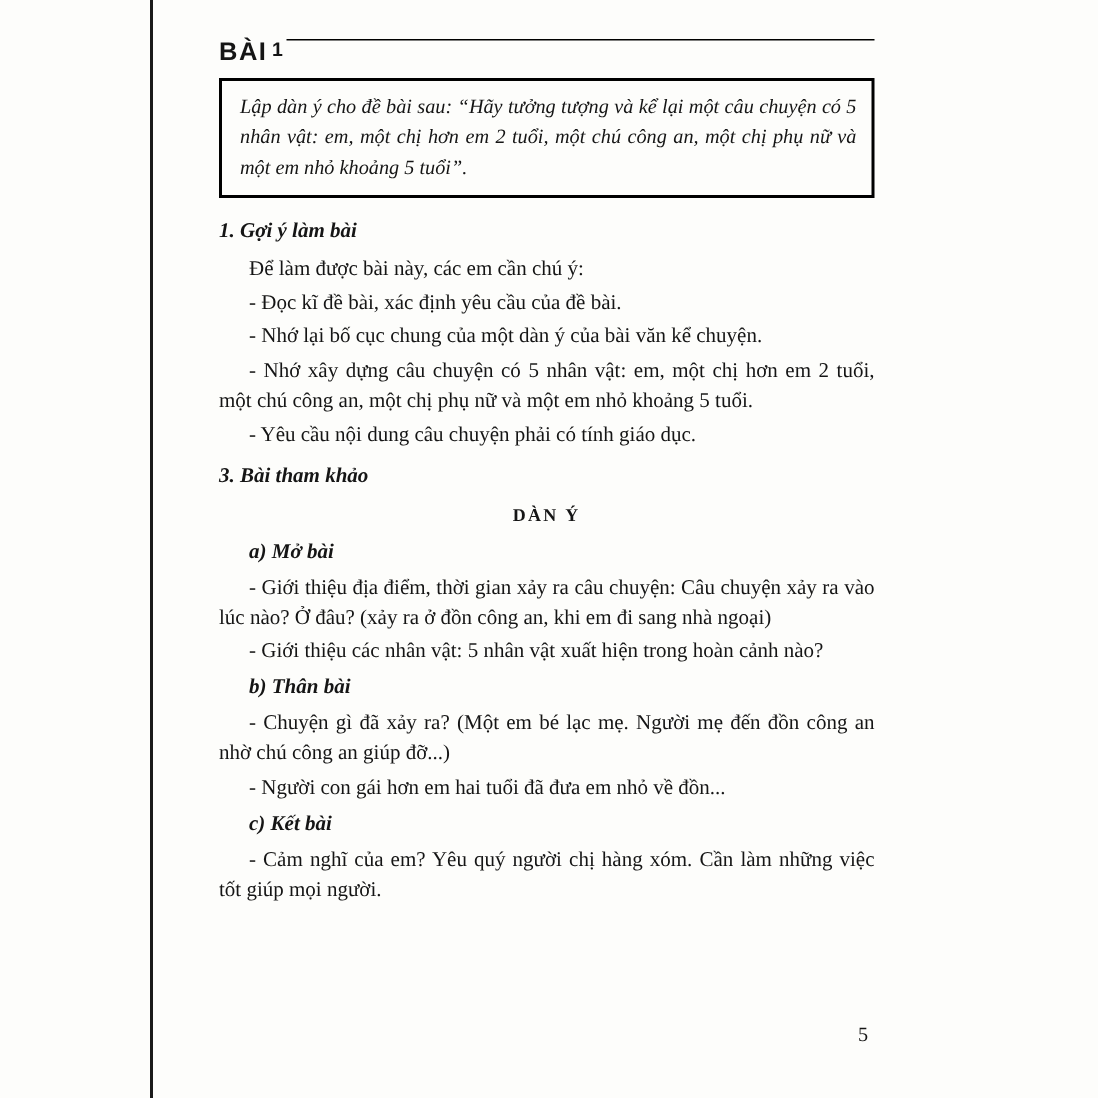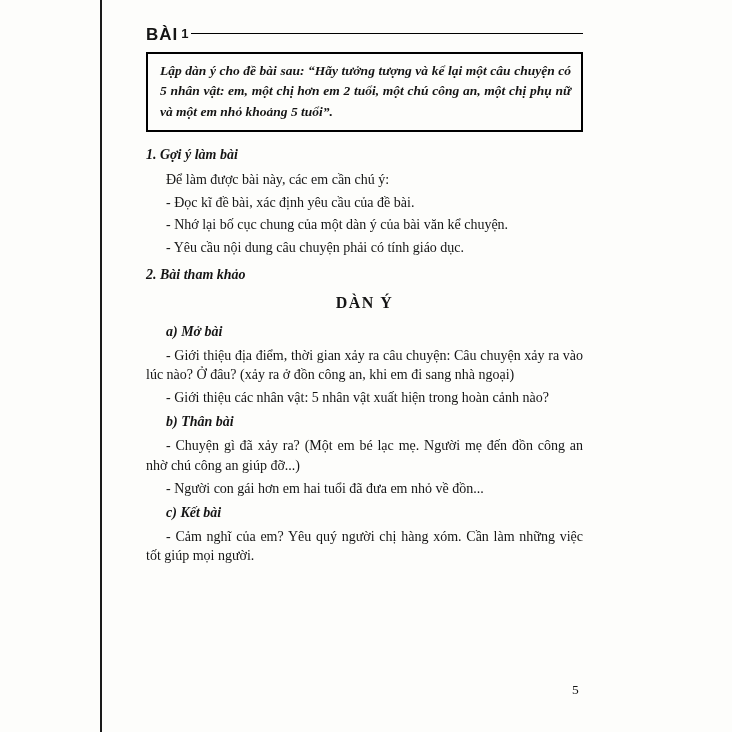--- a/index.html
+++ b/index.html
@@ -17,21 +17,21 @@
     width: 2px; height: 732px;
     background: #1a1a1a;
   }
   .content {
     position: absolute;
     left: 146px; top: 26px;
     width: 437px;
   }
   .lesson-header {
     display: flex;
-    align-items: center;
+    align-items: flex-start;
     margin-bottom: 9px;
   }
   .lesson-label {
     font-family: "Liberation Sans", sans-serif;
     font-weight: bold;
     font-size: 17px;
     letter-spacing: 1px;
     line-height: 1;
   }
   .lesson-number {
@@ -44,21 +44,21 @@
   .header-rule {
     flex: 1;
     border-bottom: 1.5px solid #000;
     margin-left: 2px;
     margin-bottom: 2px;
     height: 1px;
   }
   .assignment-box {
     border: 2px solid #000;
     padding: 7px 10px 8px 12px;
-    font-weight: bold;
+    font-weight: normal;
     font-style: italic;
     font-size: 13.5px;
     line-height: 1.5;
     text-align: justify;
   }
   .body-text {
     margin-top: 13px;
     font-size: 14px;
     line-height: 1.42;
   }
@@ -75,21 +75,21 @@
   }
   p.part-heading {
     font-weight: bold;
     font-style: italic;
     text-indent: 20px;
     margin: 4px 0 4px 0;
   }
   .outline-title {
     text-align: center;
     font-weight: bold;
-    font-size: 16px;
+    font-size: 12px;
     letter-spacing: 1.5px;
     margin: 7px 0 7px 0;
   }
   .page-number {
     position: absolute;
     left: 572px; top: 682px;
     font-size: 13.5px;
   }
 </style>
 </head>
@@ -108,23 +108,24 @@
   <div class="assignment-box">
     <span>Lập dàn ý cho đề bài sau: “Hãy tưởng tượng và kể lại một câu chuyện có 5 nhân vật: em, một chị hơn em 2 tuổi, một chú công an, một chị phụ nữ và một em nhỏ khoảng 5 tuổi”.</span>
   </div>
 
   <div class="body-text">
 
     <div class="sec-title">1. Gợi ý làm bài</div>
     <p class="para">Để làm được bài này, các em cần chú ý:</p>
     <p class="para">- Đọc kĩ đề bài, xác định yêu cầu của đề bài.</p>
     <p class="para">- Nhớ lại bố cục chung của một dàn ý của bài văn kể chuyện.</p>
+    <p class="para">- Nhớ xây dựng câu chuyện có 5 nhân vật: em, một chị hơn em 2 tuổi, một chú công an, một chị phụ nữ và một em nhỏ khoảng 5 tuổi.</p>
     <p class="para">- Yêu cầu nội dung câu chuyện phải có tính giáo dục.</p>
 
-    <div class="sec-title">2. Bài tham khảo</div>
+    <div class="sec-title">3. Bài tham khảo</div>
     <div class="outline-title">DÀN Ý</div>
 
     <p class="part-heading">a) Mở bài</p>
     <p class="para">- Giới thiệu địa điểm, thời gian xảy ra câu chuyện: Câu chuyện xảy ra vào lúc nào? Ở đâu? (xảy ra ở đồn công an, khi em đi sang nhà ngoại)</p>
     <p class="para">- Giới thiệu các nhân vật: 5 nhân vật xuất hiện trong hoàn cảnh nào?</p>
 
     <p class="part-heading">b) Thân bài</p>
     <p class="para">- Chuyện gì đã xảy ra? (Một em bé lạc mẹ. Người mẹ đến đồn công an nhờ chú công an giúp đỡ...)</p>
     <p class="para">- Người con gái hơn em hai tuổi đã đưa em nhỏ về đồn...</p>
 

